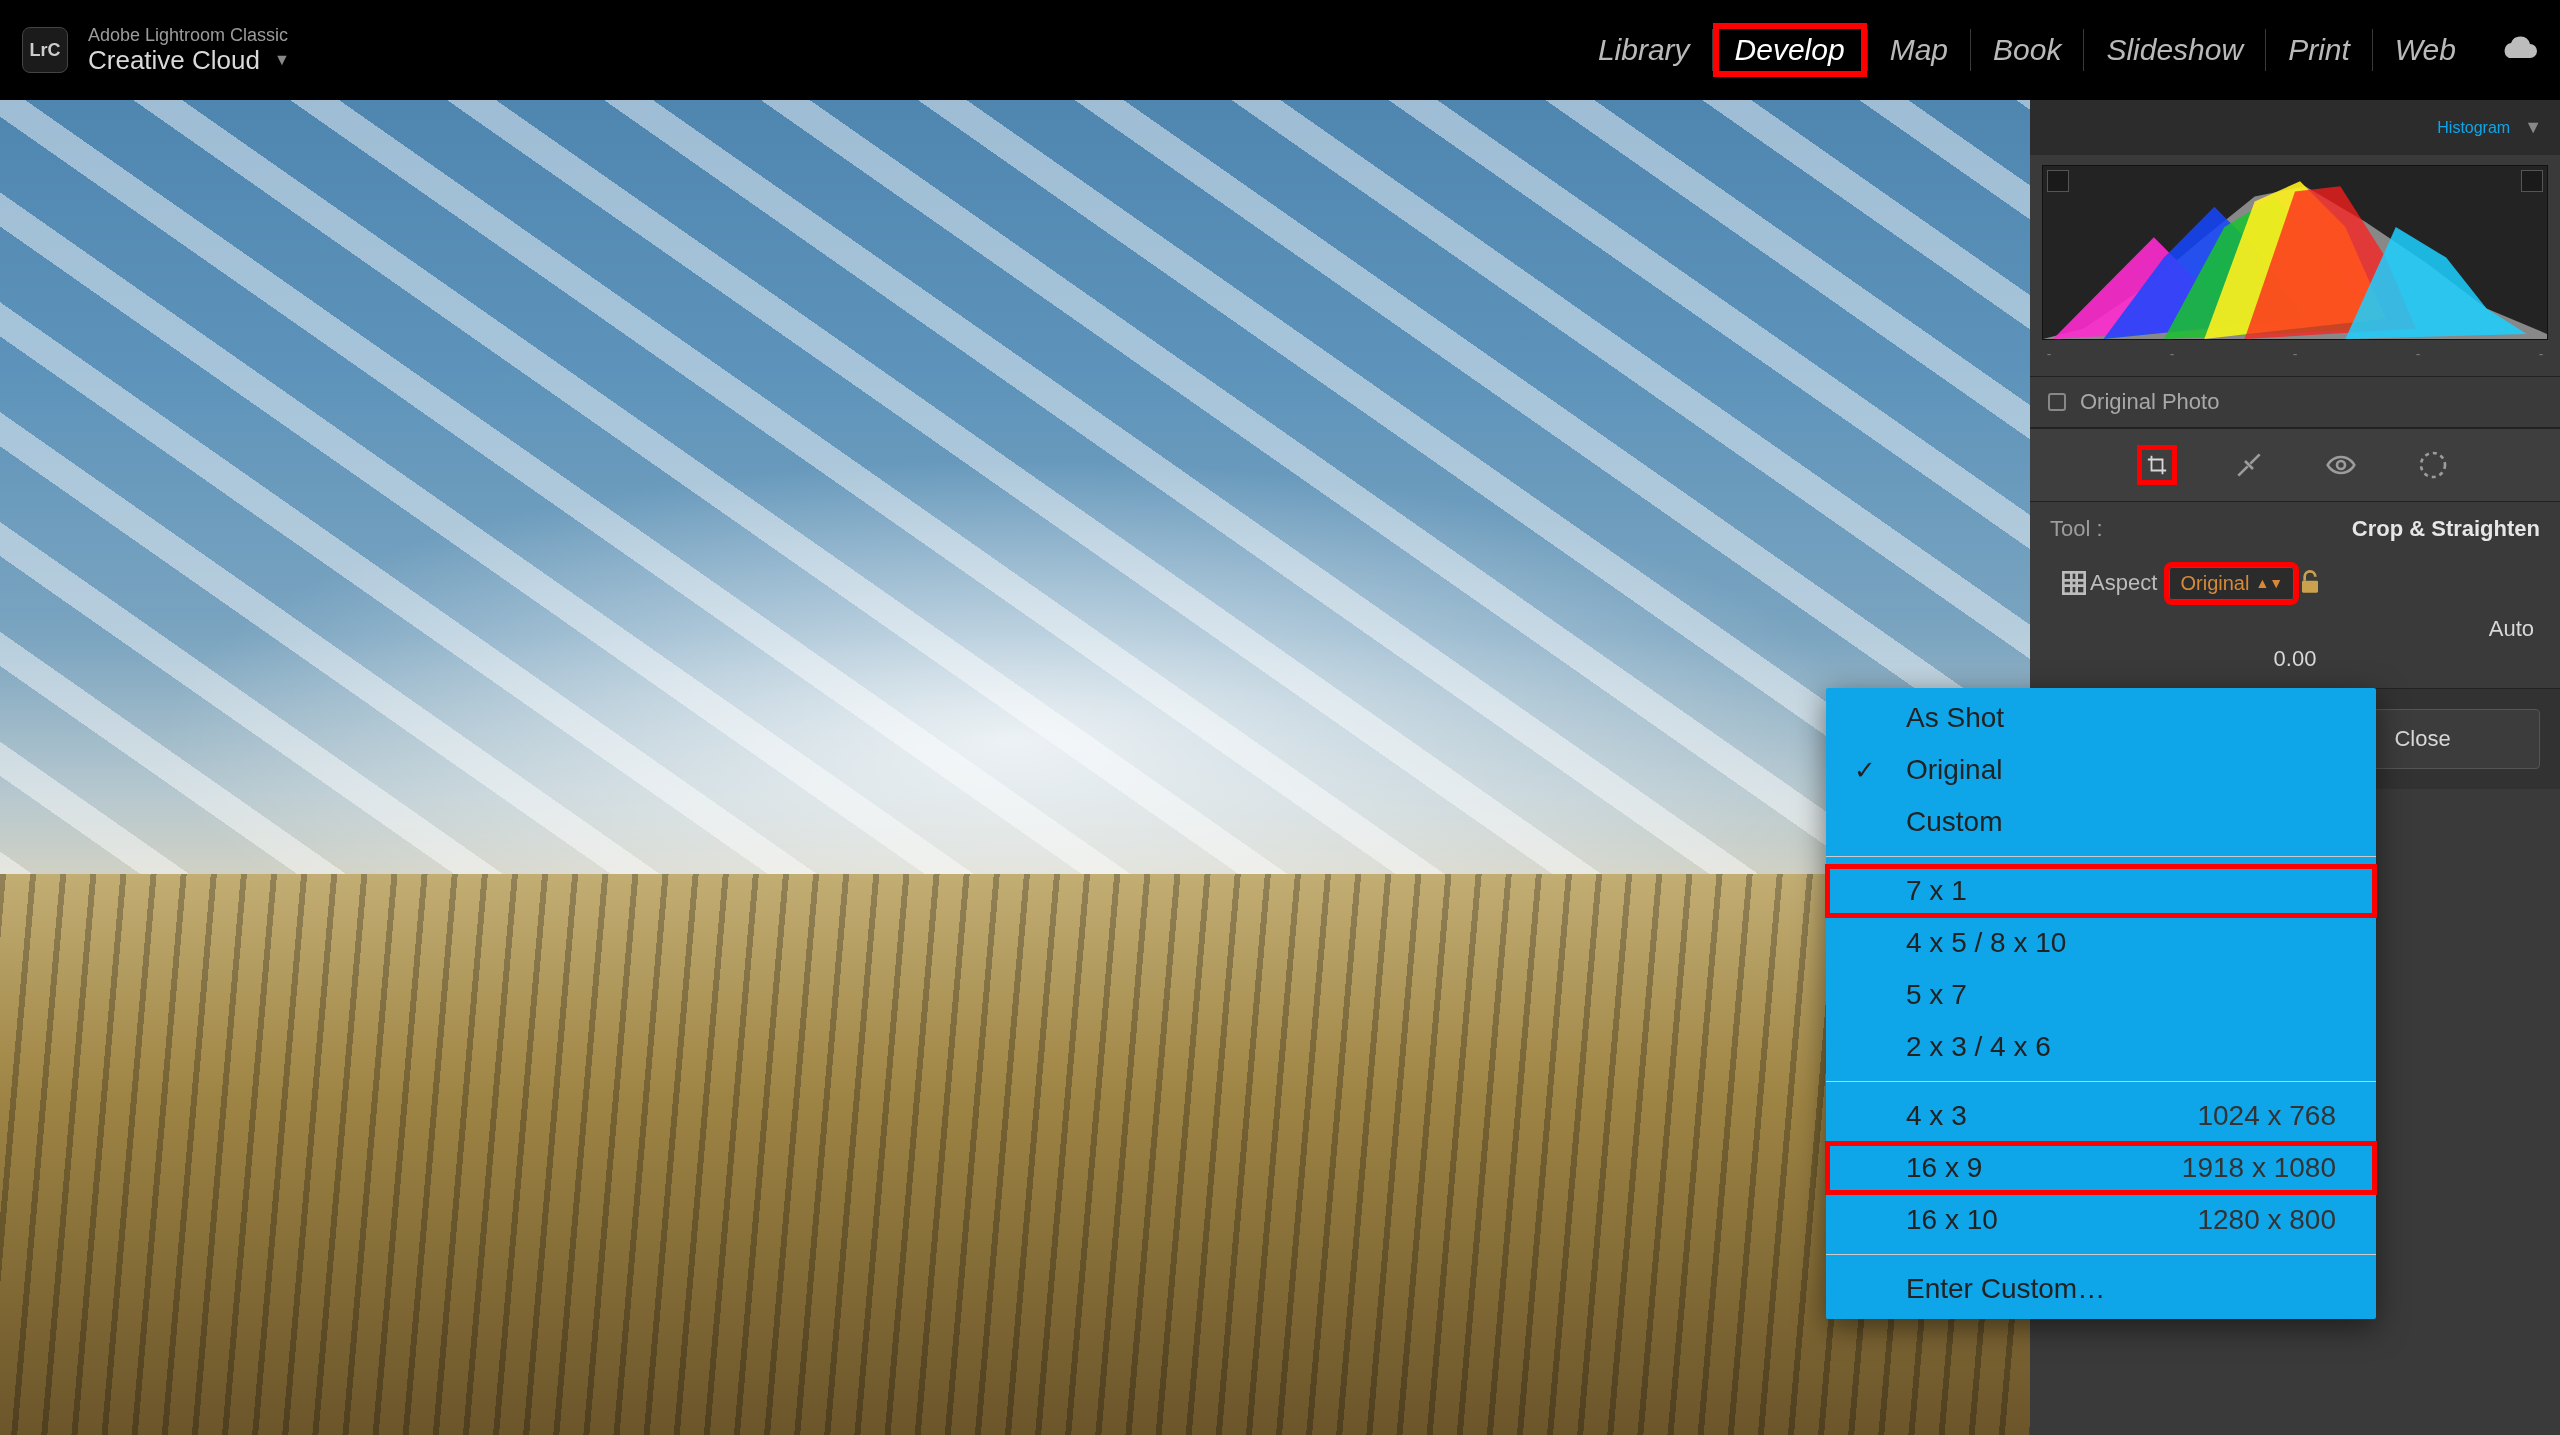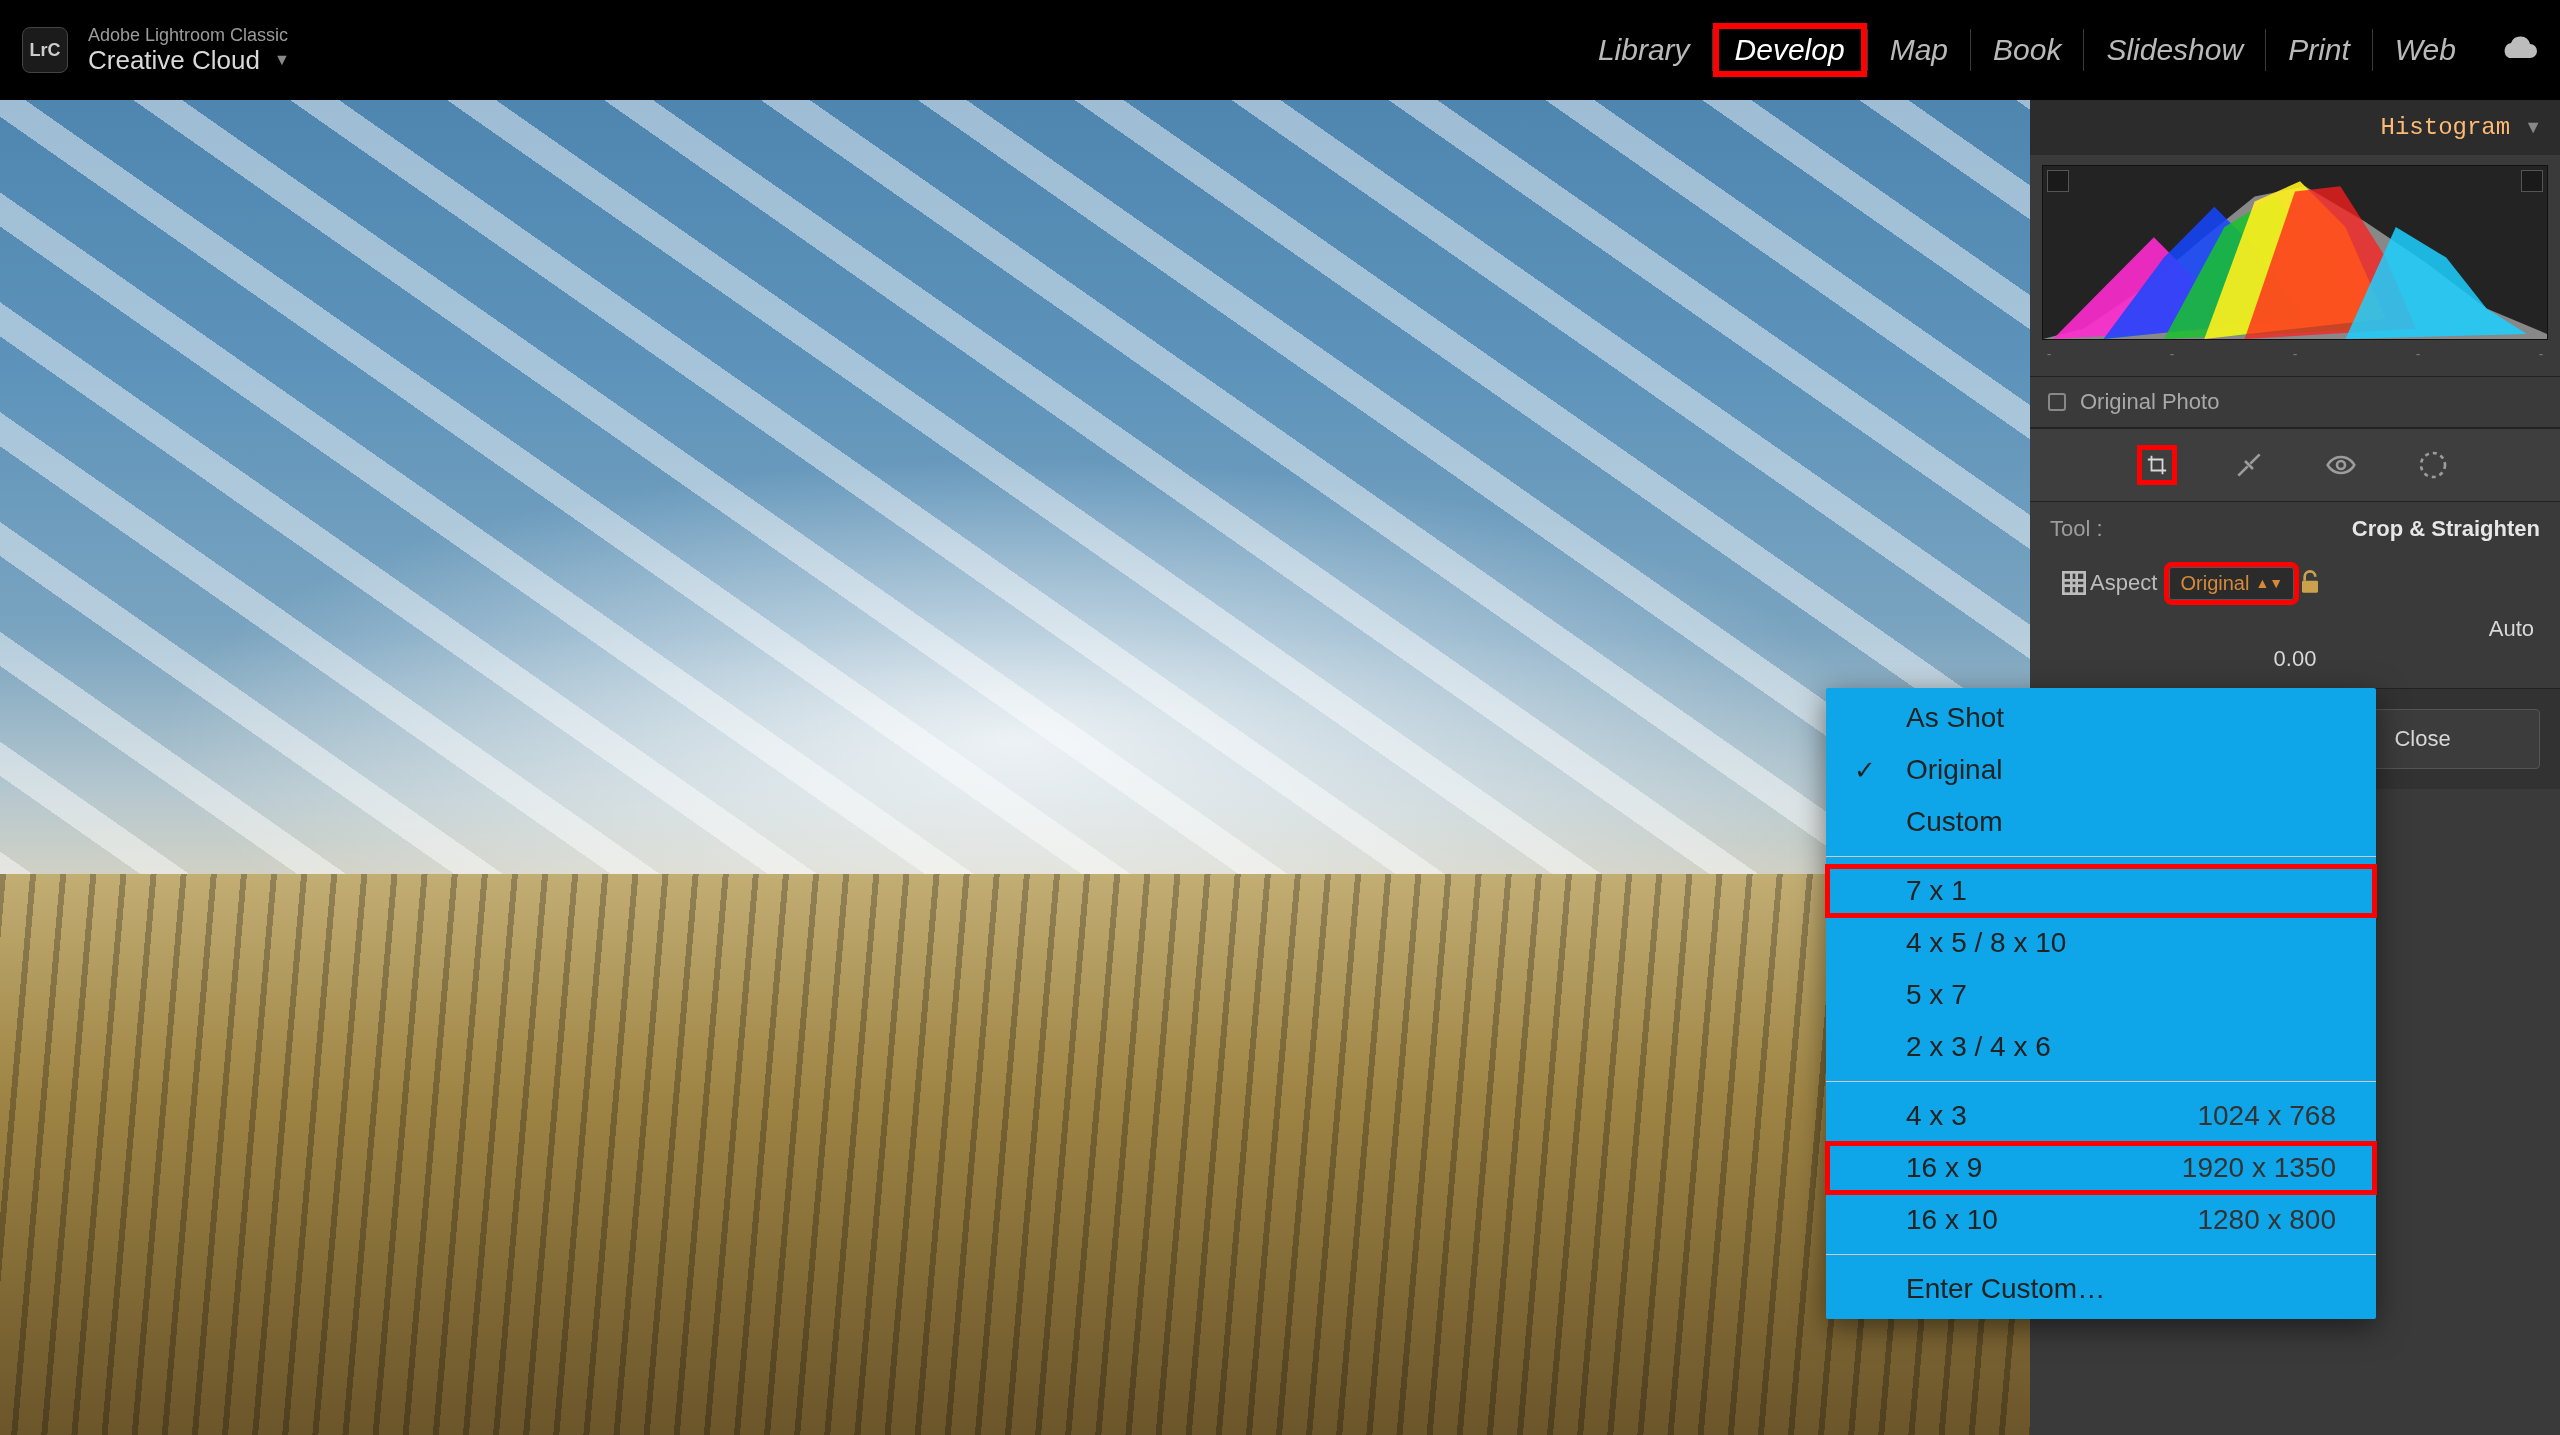--- a/index.html
+++ b/index.html
@@ -31,21 +31,21 @@
 
 .photo::after { content:""; position:absolute; left:0; right:0; bottom:0; height:42%;
   background:
     repeating-linear-gradient(95deg, rgba(0,0,0,0.25) 0 6px, rgba(0,0,0,0) 6px 30px),
     linear-gradient(to bottom, #c2ad73 0%, #9e8444 40%, #6b552a 100%);
 }
 
 
 .rpanel { width: 530px; background: #3a3a3a; display: flex; flex-direction: column; font-size: 22px; color: #bcbcbc; }
 .hist-head { height: 55px; background: #2c2c2c; display:flex; align-items:center; justify-content:flex-end; padding-right:18px; gap:14px; }
-.hist-head .lbl { font-size: 24px; color: #fdba74; font-family: Liberation Mono, monospace; }
+.hist-head .lbl { font-size: 16px; color: #0ea5e9; }
 .hist-head .tri { color:#888; font-size:18px; }
 .hist-box { margin: 10px 12px 0 12px; height: 175px; background:#232323; border:1px solid #111; position:relative; overflow:hidden; }
 .hist-box .clip { position:absolute; top:4px; width:22px; height:22px; background:#1a1a1a; border:1px solid #555; }
 .hist-box .clip.l{left:4px;} .hist-box .clip.r{right:4px;}
 .hist-box svg { position:absolute; left:0; bottom:0; width:100%; height:100%; }
 .hist-scale { height:30px; margin:0 12px; display:flex; justify-content:space-between; color:#777; font-size:14px; padding:6px 4px 0; }
 .hist-scale span{width:6px; text-align:center;}
 .origphoto { height:52px; border-top:1px solid #222; border-bottom:1px solid #222; margin-top:6px; display:flex; align-items:center; gap:14px; padding-left:18px; color:#a8a8a8; font-size:22px; }
 .origphoto .chk { width:18px; height:18px; border:2px solid #888; border-radius:3px; }
 
@@ -239,21 +239,21 @@
     <div class="item">
       <span>2 x 3  /  4 x 6</span>
     </div>
     <hr>
     <div class="ratio">
       <span>4 x 3</span>
       <span class="res">1024 x 768</span>
     </div>
     <div class="ratio ratio-highlight">
       <span>16 x 9</span>
-      <span class="res">1920 x 1350</span>
+      <span class="res">1918 x 1080</span>
     </div>
     <div class="ratio">
       <span>16 x 10</span>
       <span class="res">1280 x 800</span>
     </div>
     <hr>
     <div class="item">
       <span>Enter Custom…</span>
     </div>
   </div>

